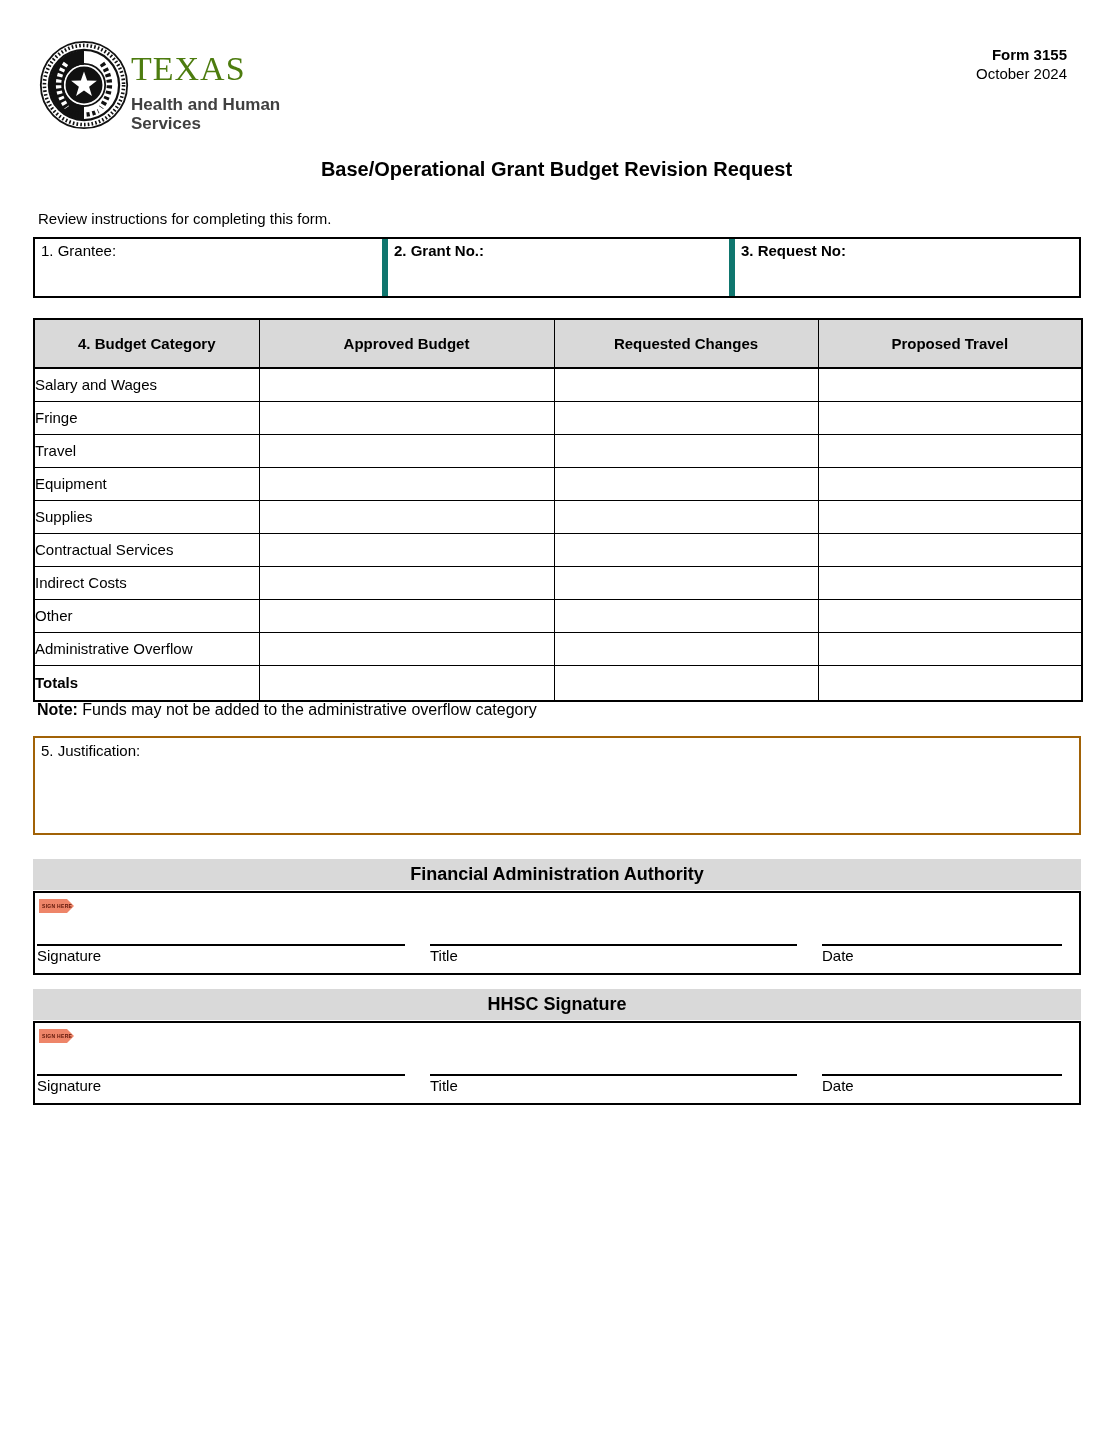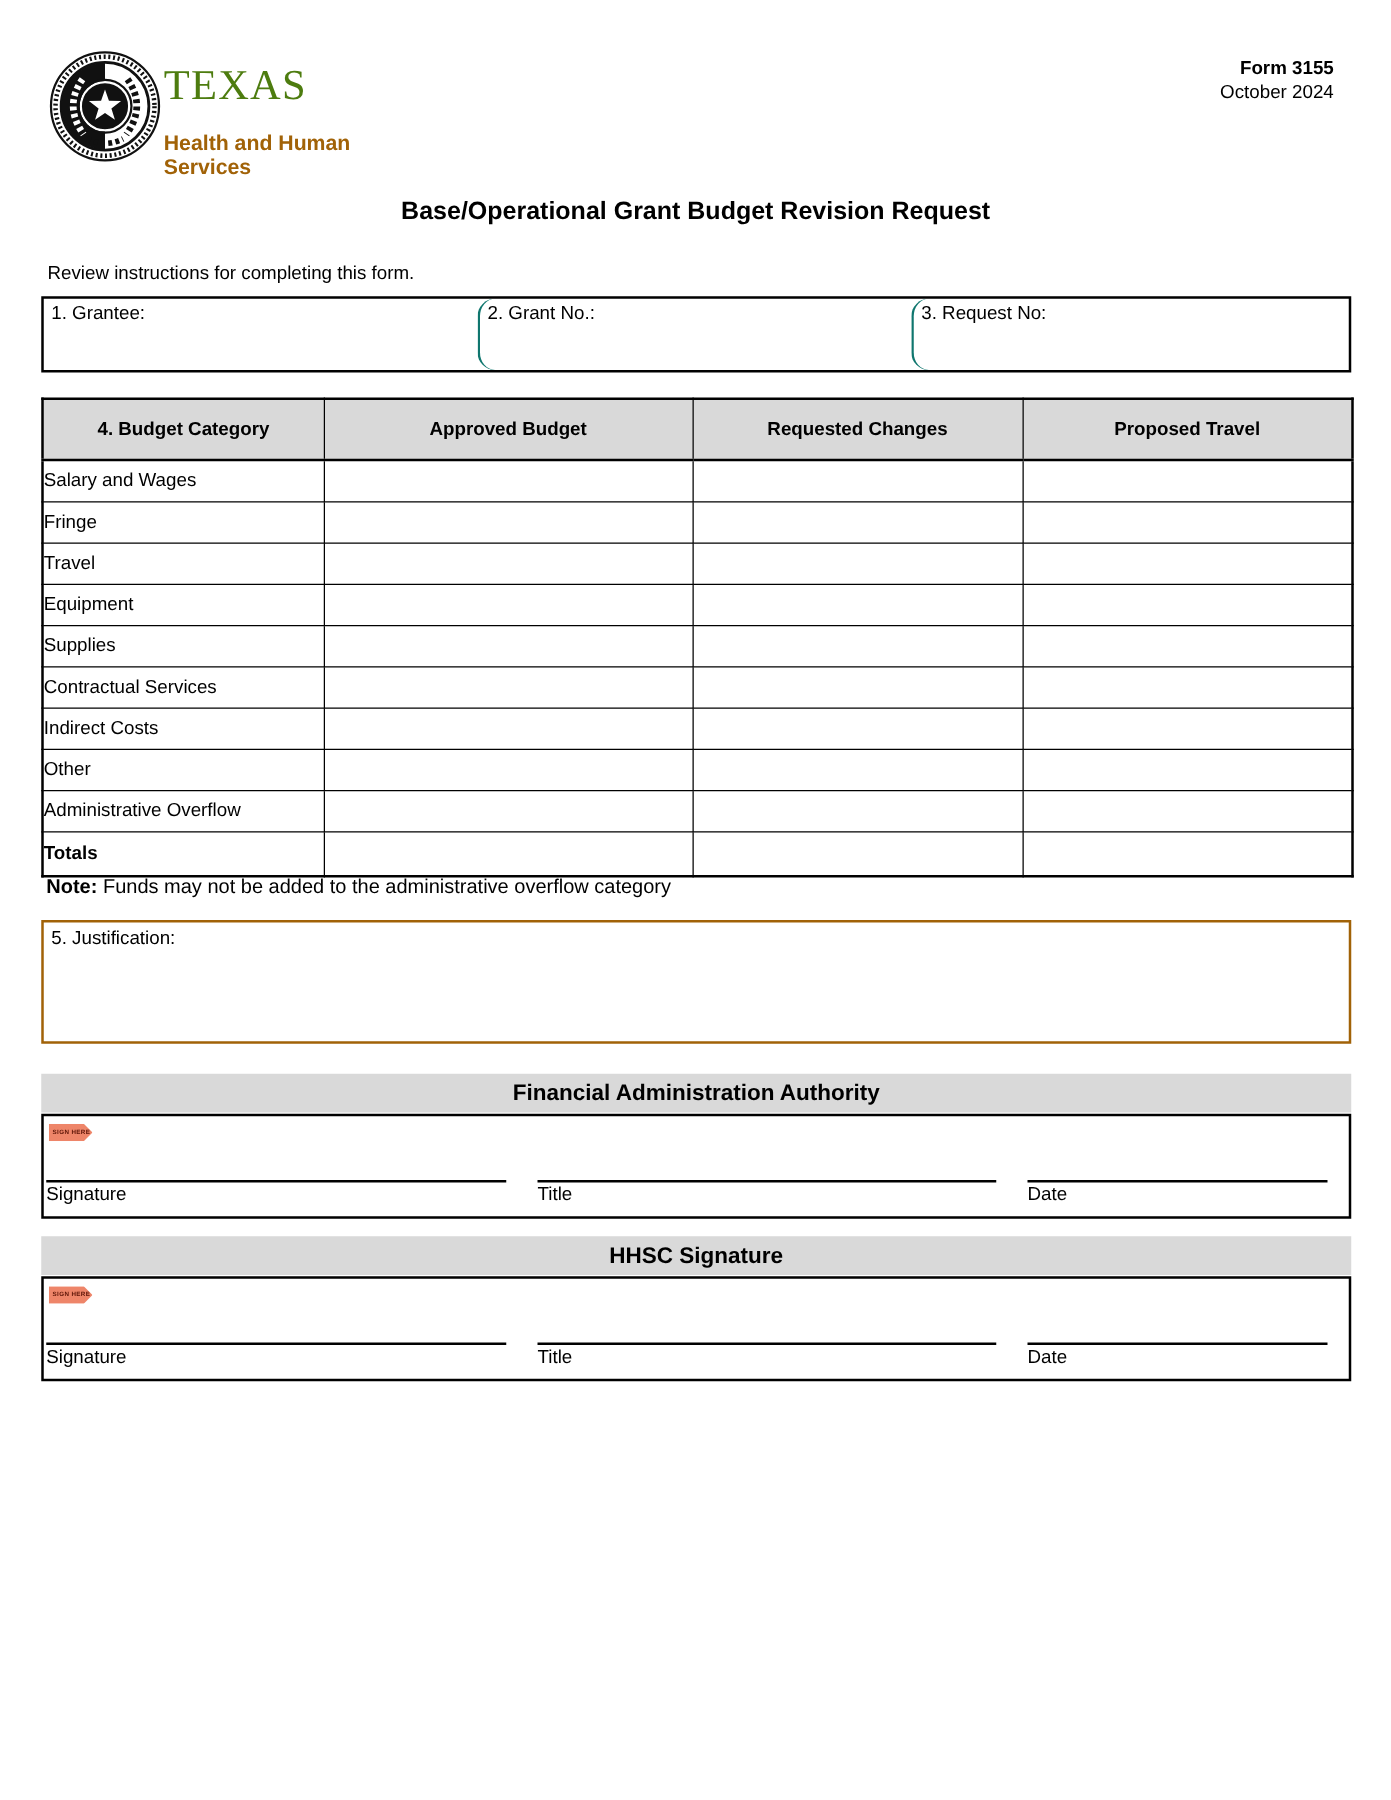--- a/index.html
+++ b/index.html
@@ -3,34 +3,34 @@
 <meta charset="utf-8">
 <style>
   * { box-sizing: border-box; margin: 0; padding: 0; }
   body { background: #ffffff; font-family: "Liberation Sans", sans-serif; color: #000; }
   .page { position: relative; width: 1113px; height: 1440px; background: #fff; overflow: hidden; }
 
   
   .logo-seal { position: absolute; left: 39px; top: 40px; width: 90px; height: 90px; }
   .logo-text { position: absolute; left: 131px; top: 52px; }
   .logo-state { font-family: "Liberation Serif", serif; font-size: 34px; letter-spacing: 1px; color: #4d7c0f; line-height: 1; }
-  .logo-agency { font-size: 17px; font-weight: bold; line-height: 1.12; color: #a16207; margin-top: 19px; }
+  .logo-agency { font-size: 17px; font-weight: bold; line-height: 1.12; color: #404040; margin-top: 9px; }
   .form-info { position: absolute; top: 46px; right: 46px; text-align: right; font-size: 15px; line-height: 1.25; }
   .form-number { font-weight: bold; }
 
   
   .program-line { position: absolute; top: 140px; left: 0; width: 100%; text-align: center; font-size: 15px; }
   .form-title { position: absolute; top: 158px; left: 0; width: 100%; text-align: center; font-size: 20px; font-weight: bold; }
 
   .instructions { position: absolute; left: 38px; top: 210px; font-size: 15px; }
 
   
   .id-table { position: absolute; left: 33px; top: 237px; width: 1048px; height: 61px; border: 2px solid #000; display: flex; }
-  .id-cell { height: 100%; padding: 3px 6px; font-size: 15px; border-radius: 14px; }
-  .id-cell + .id-cell { border-left: 2px solid #0f766e; }
+  .id-cell { height: 100%; padding: 3px 6px; font-size: 15px; }
+  .id-cell + .id-cell { border-left: 6px solid #0f766e; font-weight: bold; }
   .id-cell.c1 { width: 347px; }
   .id-cell.c2 { width: 347px; }
   .id-cell.c3 { width: 350px; }
 
   
   .budget-table { position: absolute; left: 33px; top: 318px; width: 1048px; border-collapse: collapse; table-layout: fixed; }
   .budget-table th, .budget-table td { border: 1px solid #000; font-size: 15px; }
   .budget-table th { background: #d9d9d9; font-weight: bold; text-align: center; height: 49px; border-bottom: 2px solid #000; }
   .budget-table td { height: 33px; }
   .budget-table td.cat { padding-right: 7px; }

